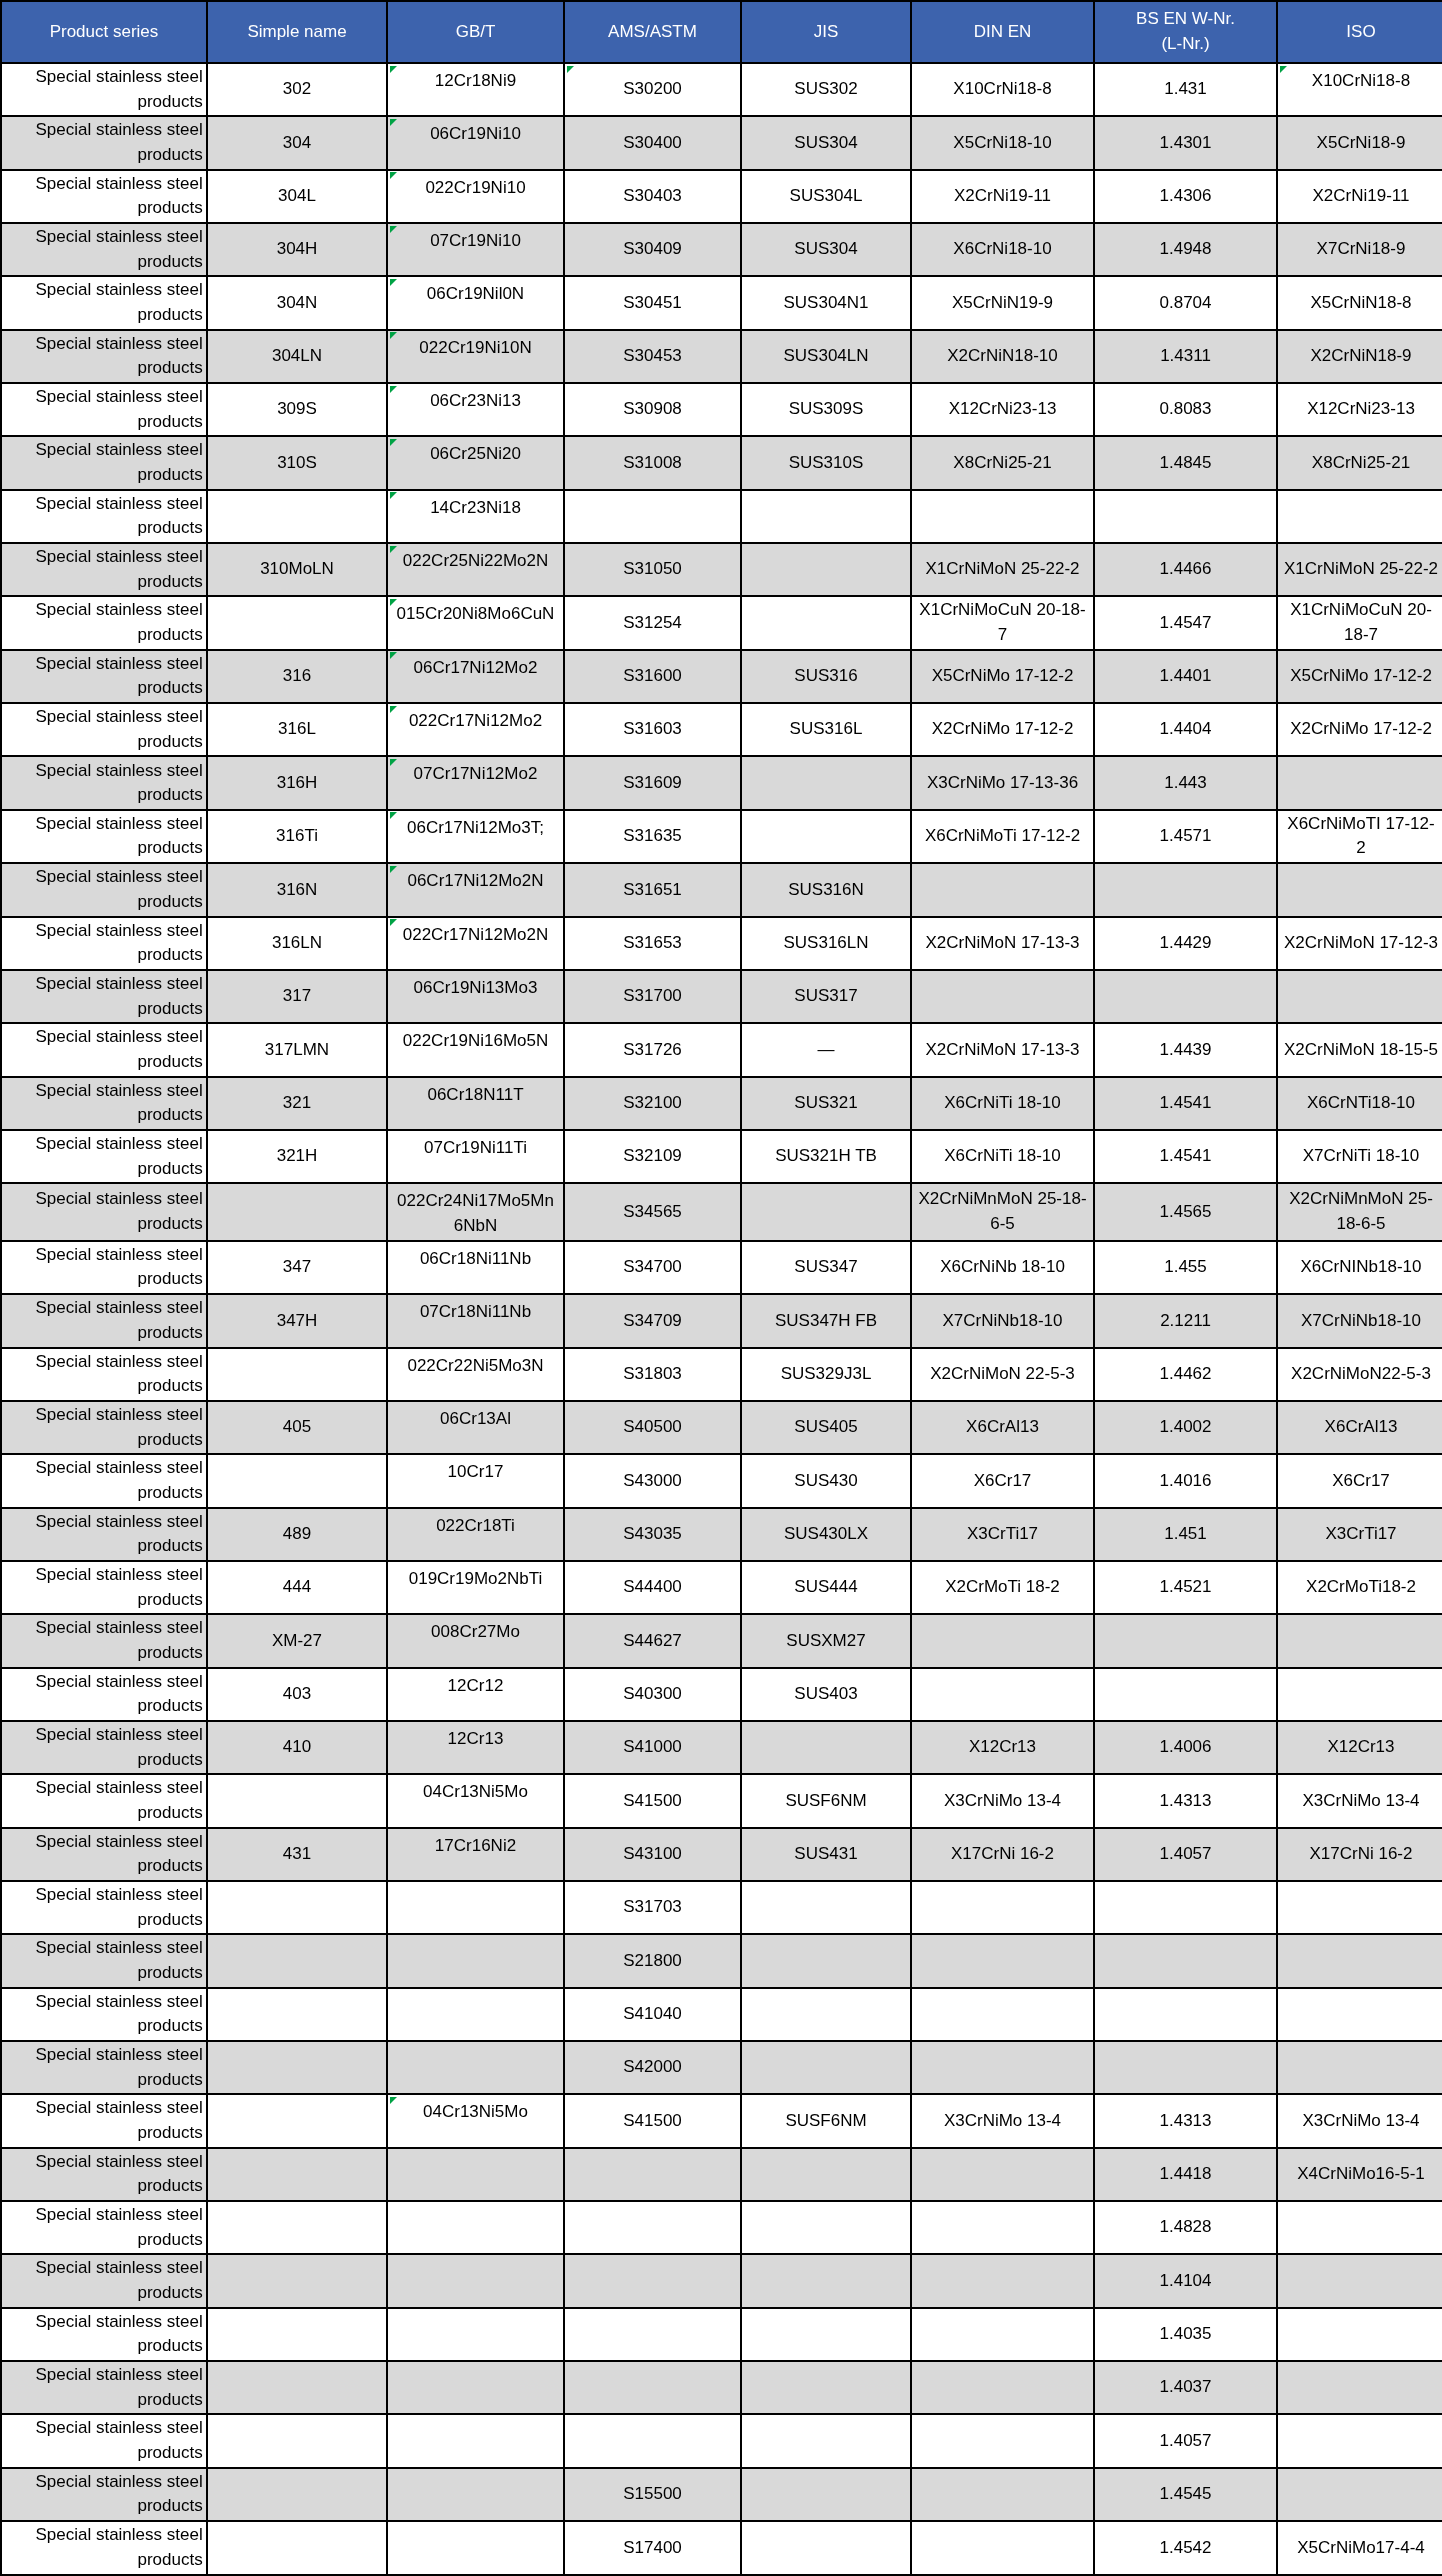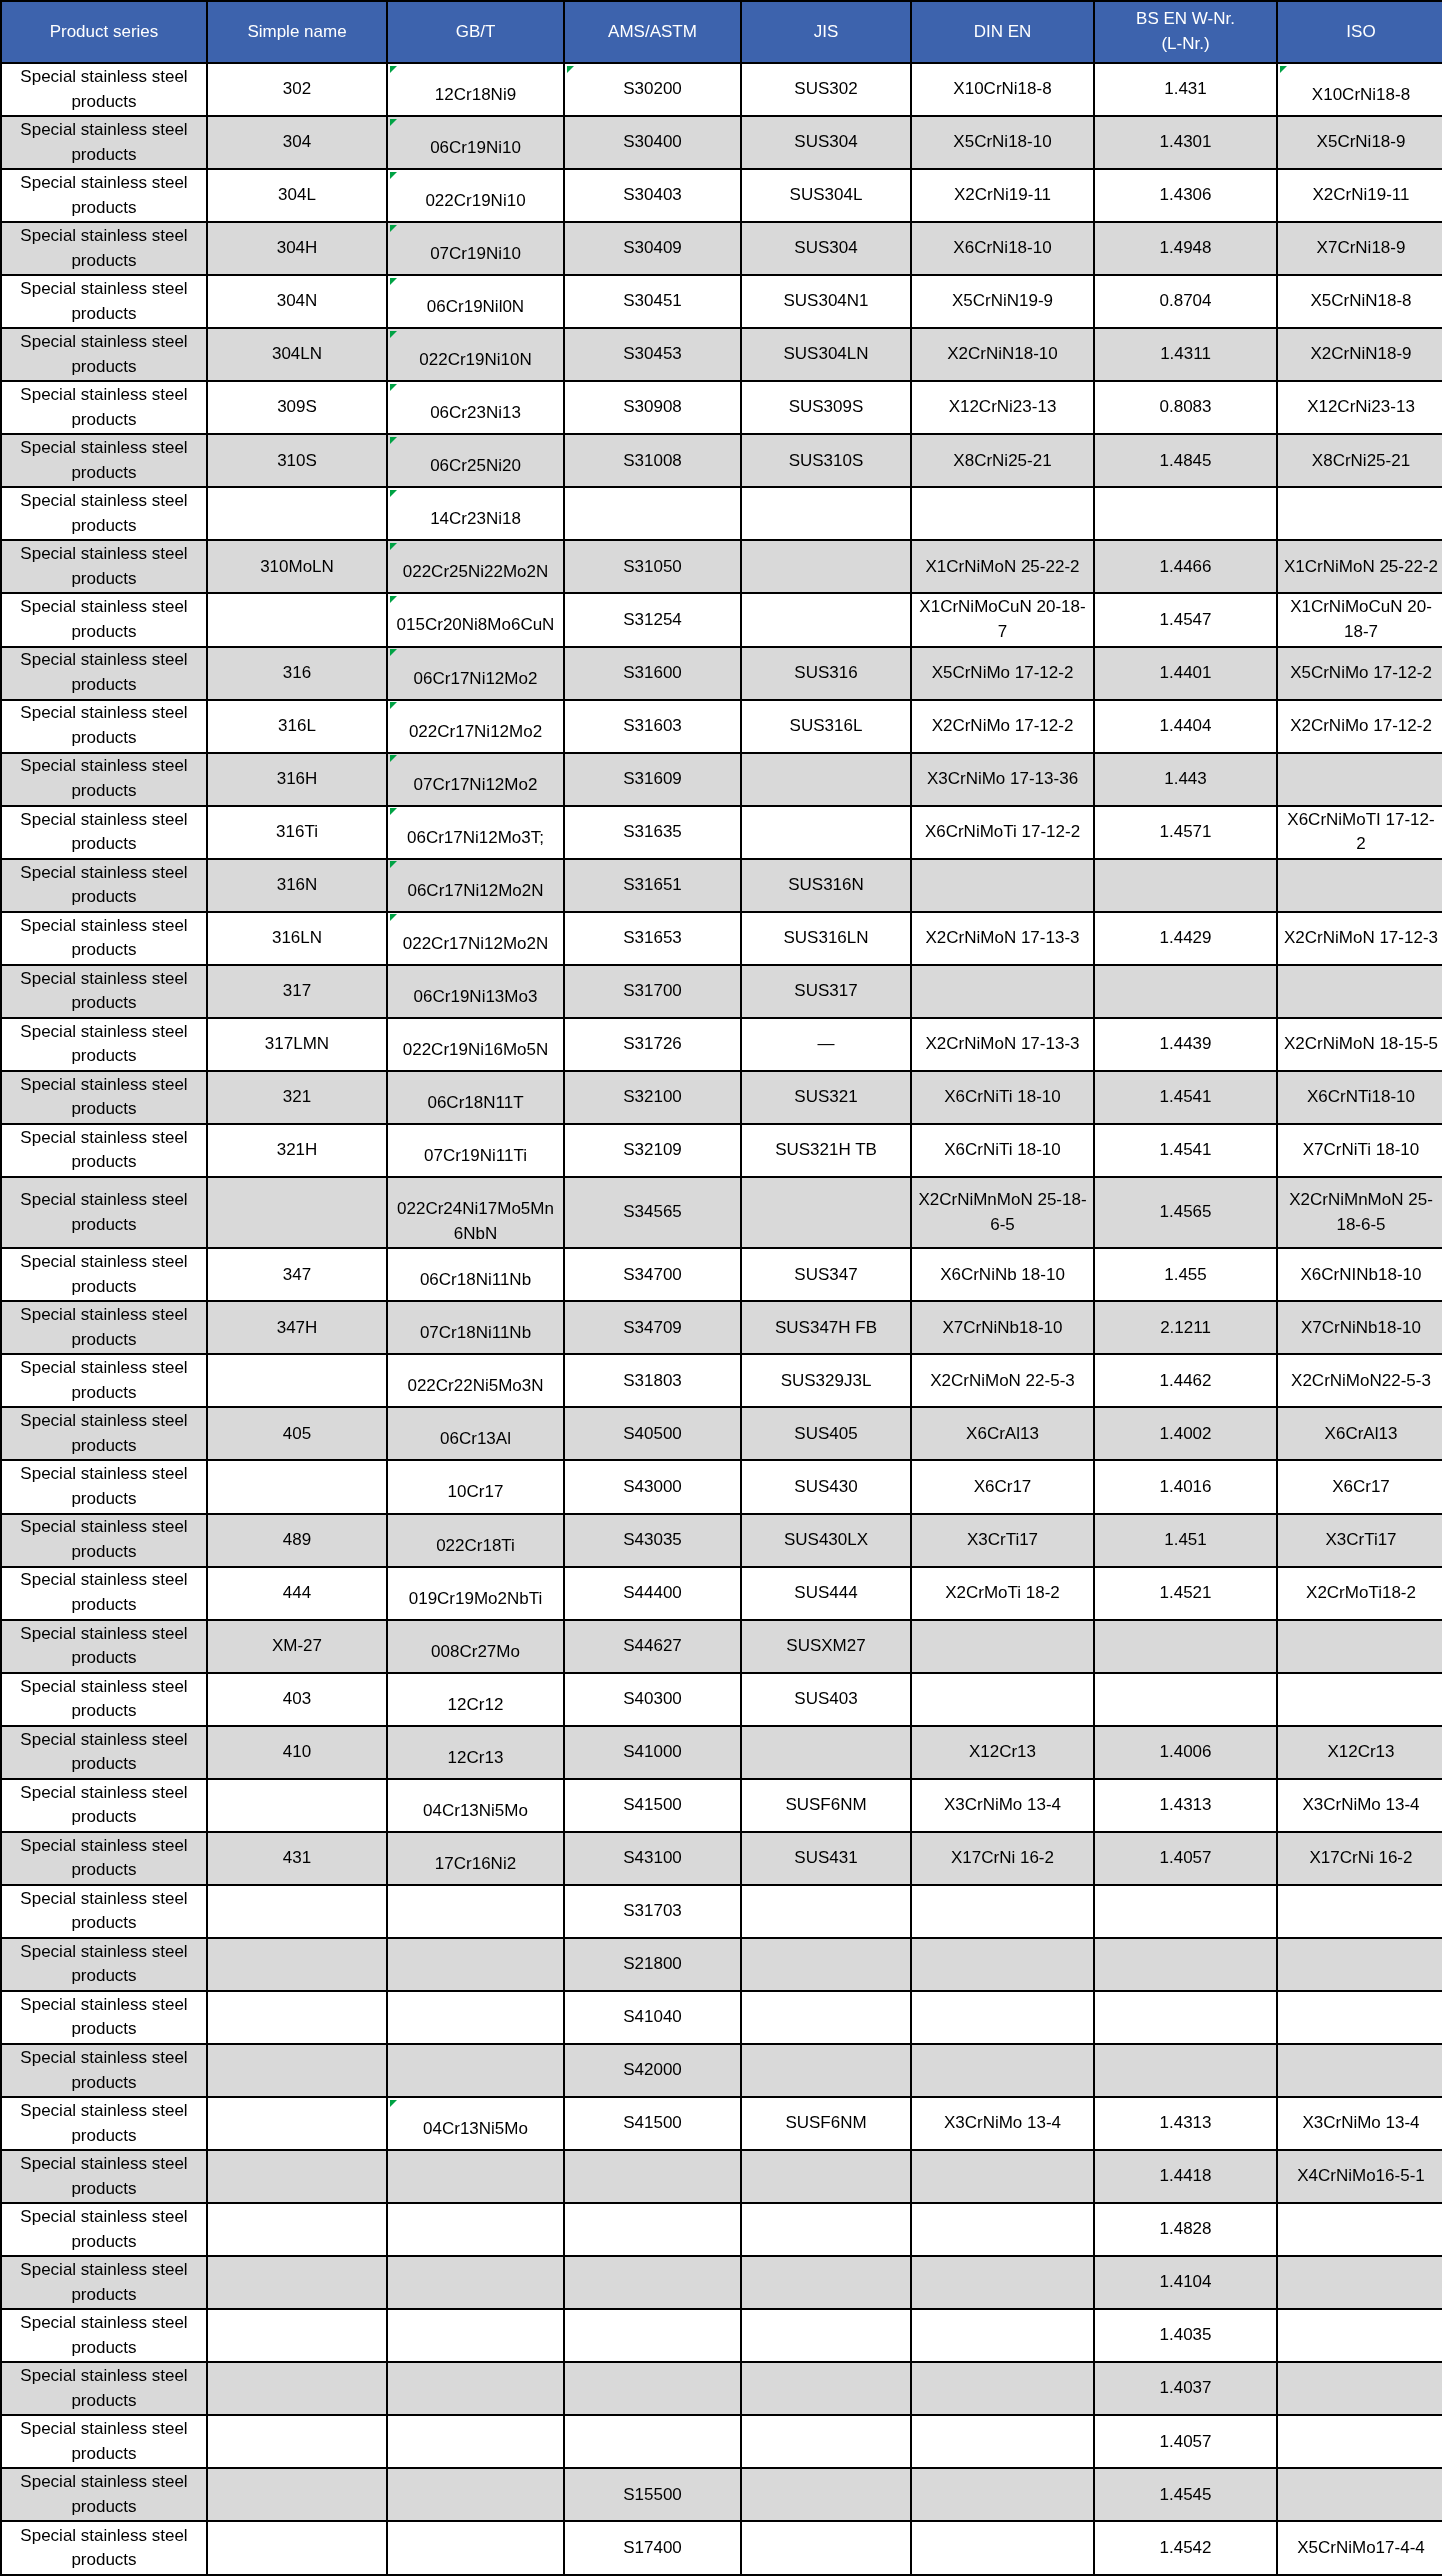--- a/index.html
+++ b/index.html
@@ -38,22 +38,22 @@
   thead tr { height: 62px; }
   thead th {
     background: #3D63AD;
     color: #ffffff;
     font-weight: normal;
     white-space: pre-line;
     font-size: 17px;
   }
   tbody tr { height: 49px; }
   tbody tr:nth-child(even) td { background: #D9D9D9; }
-  tbody td:first-child { padding: 0.8px 3.3px; }
-  td.va-top { vertical-align: top; padding-top: 19px; }
+  tbody td:first-child { padding: 0.8px 3.3px; text-align: right; }
+  td.va-top { vertical-align: top; padding-top: 5px; }
   .green-tri {
     position: absolute;
     top: 1.6px;
     left: 1.6px;
     width: 0;
     height: 0;
     border-top: 7.4px solid #00A244;
     border-right: 7.4px solid transparent;
     display: block;
   }

